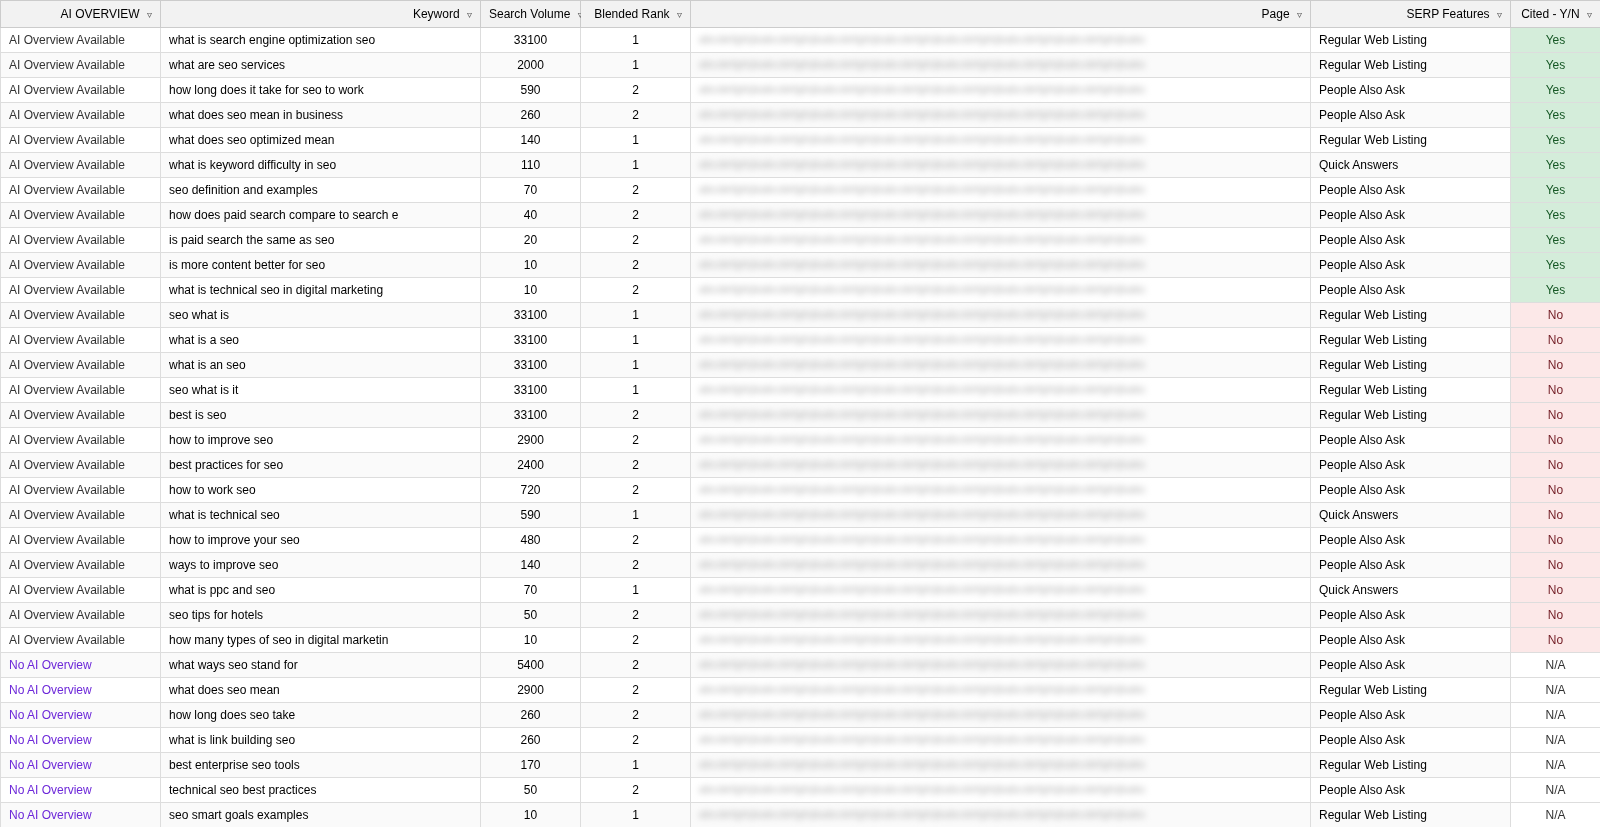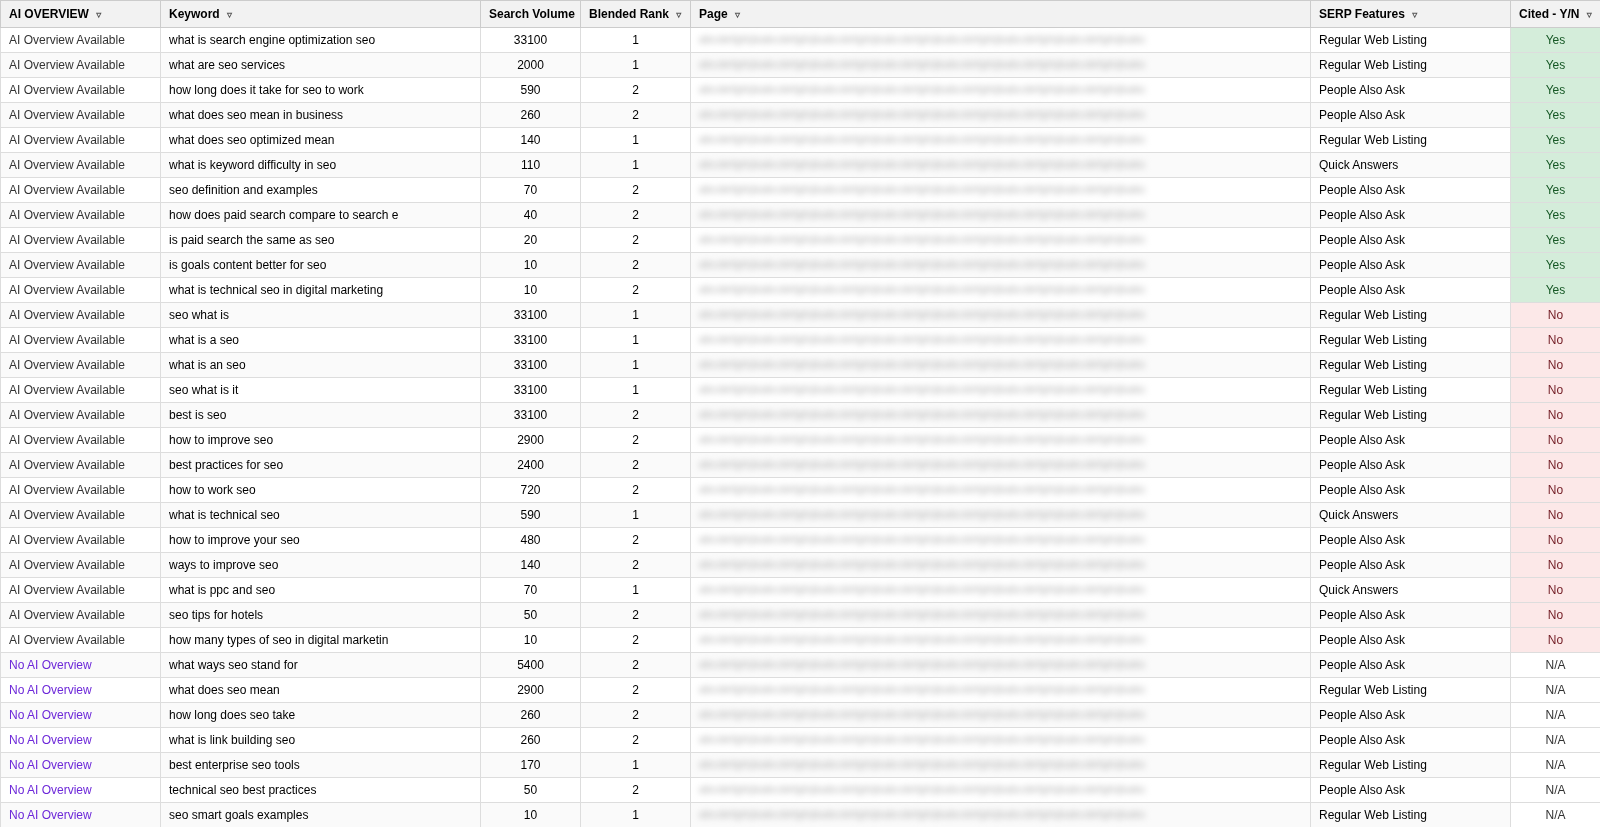--- a/index.html
+++ b/index.html
@@ -23,22 +23,22 @@
     col.col-volume { width: 100px; }
     col.col-rank { width: 110px; }
     col.col-page { width: 620px; }
     col.col-serp { width: 200px; }
     col.col-cited { width: 90px; }
 
     thead tr th {
       background: #f2f2f2;
       border: 1px solid #ccc;
       padding: 6px 8px;
-      text-align: left;
-      font-weight: bold;
+      text-align: right;
+      font-weight: normal;
       font-size: 12px;
       white-space: nowrap;
       position: sticky;
       top: 0;
       z-index: 10;
     }
     thead tr th .sort-icon {
       margin-left: 4px;
       color: #555;
       font-size: 10px;
@@ -204,21 +204,21 @@
           <td class="cell-ai-available">AI Overview Available</td>
           <td>is paid search the same as seo</td>
           <td class="center">20</td>
           <td class="center">2</td>
           <td class="page-blur"><span style="filter: blur(3px); user-select: none; display: inline-block; max-width: 580px; overflow: hidden; white-space: nowrap;">abcdefghijkabcdefghijkabcdefghijkabcdefghijkabcdefghijkabcdefghijkabcdefghijkabc</span></td>
           <td>People Also Ask</td>
           <td class="cited-yes">Yes</td>
         </tr>
         <tr>
           <td class="cell-ai-available">AI Overview Available</td>
-          <td>is goals content better for seo</td>
+          <td>is more content better for seo</td>
           <td class="center">10</td>
           <td class="center">2</td>
           <td class="page-blur"><span style="filter: blur(3px); user-select: none; display: inline-block; max-width: 580px; overflow: hidden; white-space: nowrap;">abcdefghijkabcdefghijkabcdefghijkabcdefghijkabcdefghijkabcdefghijkabcdefghijkabc</span></td>
           <td>People Also Ask</td>
           <td class="cited-yes">Yes</td>
         </tr>
         <tr>
           <td class="cell-ai-available">AI Overview Available</td>
           <td>what is technical seo in digital marketing</td>
           <td class="center">10</td>

